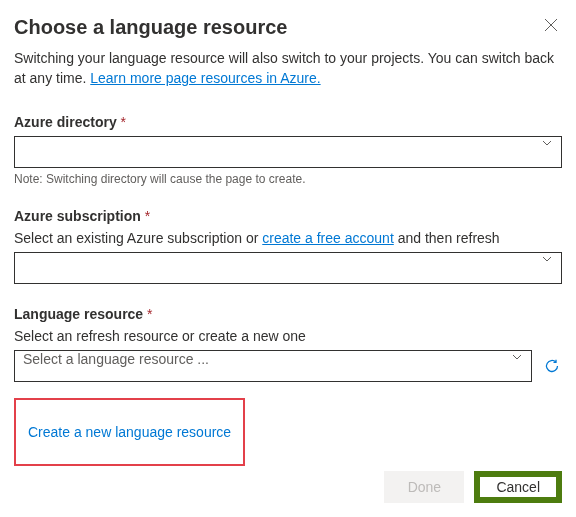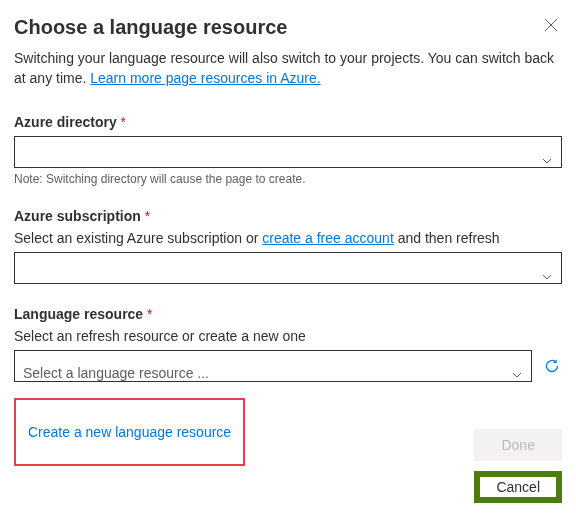--- a/index.html
+++ b/index.html
@@ -60,21 +60,21 @@
     font-size: 12px;
     color: #605e5c;
     margin-top: 4px;
   }
   .select-box {
     width: 100%;
     height: 32px;
     border: 1px solid #323130;
     background: #fff;
     display: flex;
-    align-items: flex-end;
+    align-items: flex-start;
     justify-content: space-between;
     padding: 0 8px;
     cursor: pointer;
     font-size: 14px;
     color: #323130;
   }
   .select-box.placeholder { color: #605e5c; }
   .chevron {
     width: 12px; height: 12px;
     display: inline-flex; align-items: center; justify-content: center;
@@ -101,21 +101,20 @@
     color: #0078d4;
     font-size: 14px;
     cursor: pointer;
   }
   .footer {
     position: absolute;
     right: 14px;
     bottom: 14px;
     display: flex;
     gap: 10px;
-    flex-direction: column;
   }
   .btn {
     height: 32px;
     min-width: 80px;
     padding: 0 16px;
     font-size: 14px;
     font-family: inherit;
     cursor: pointer;
     border: 6px solid #4d7c0f;
     background: #fff;

